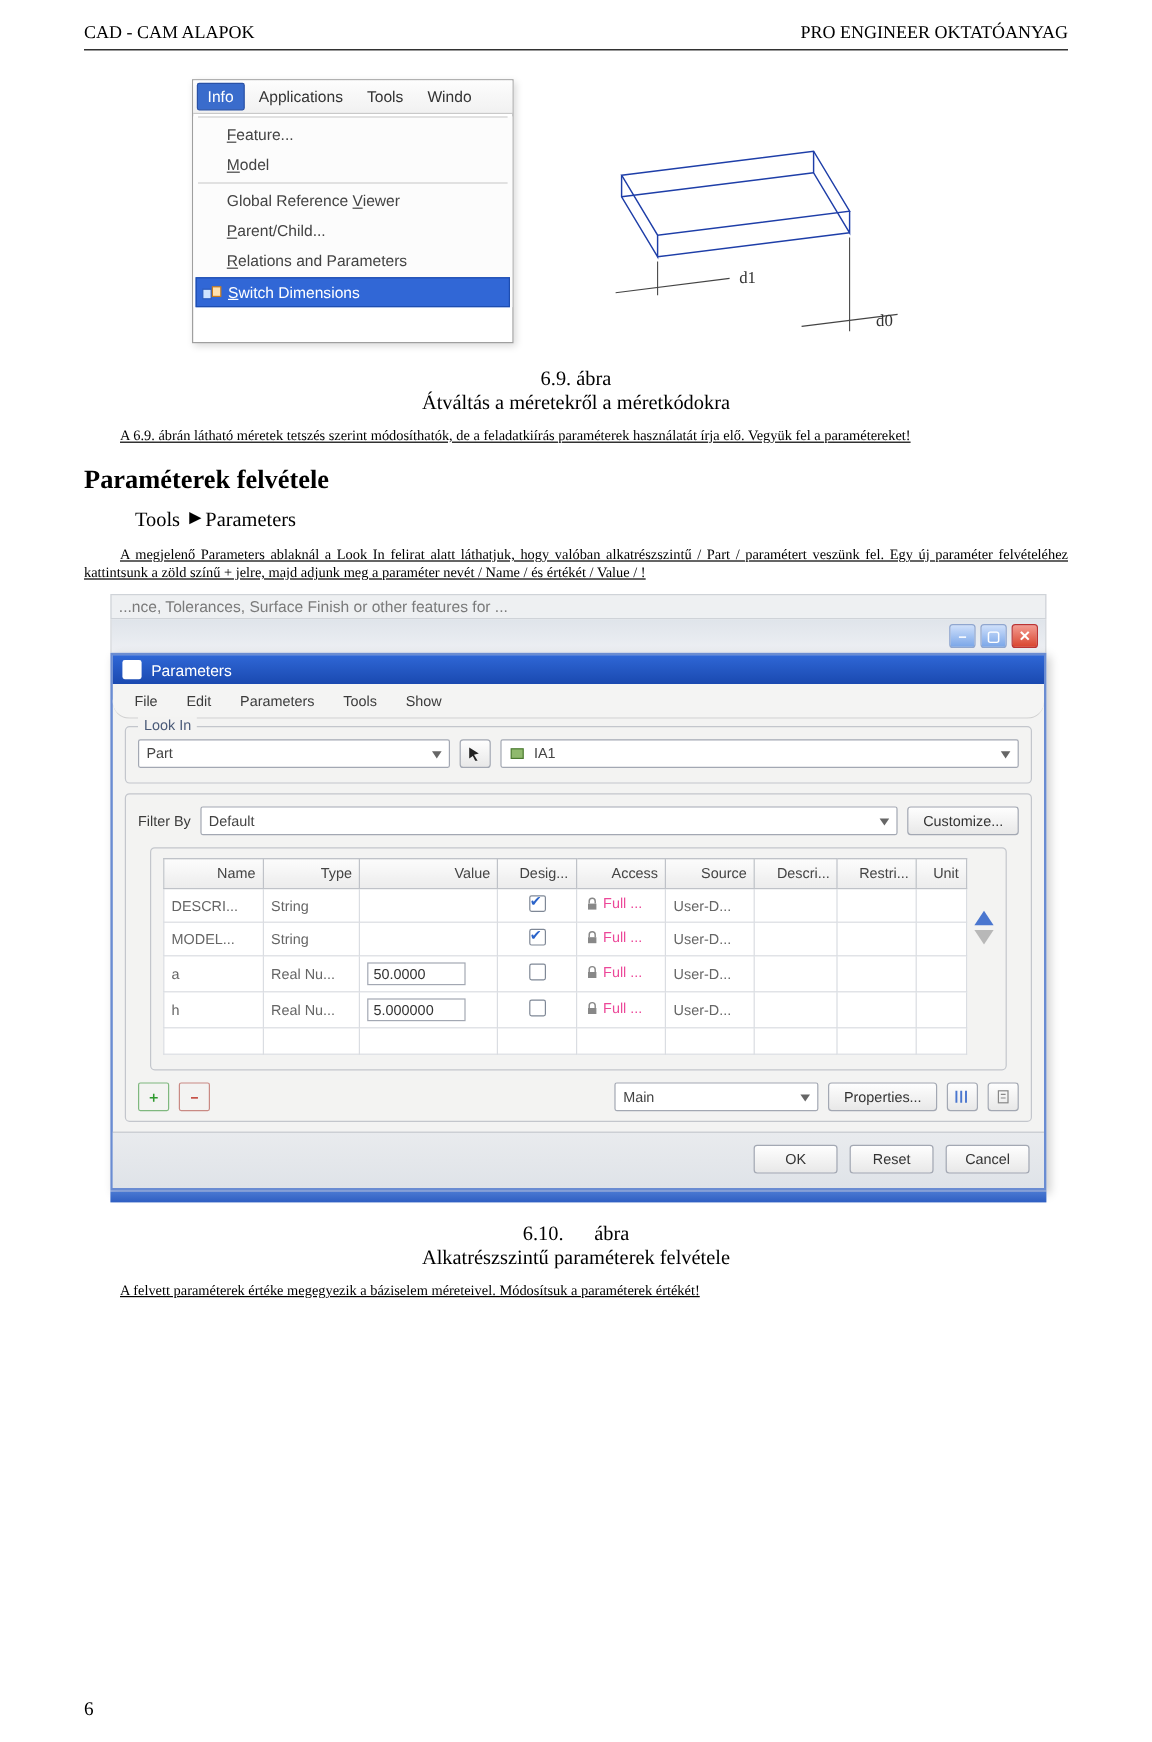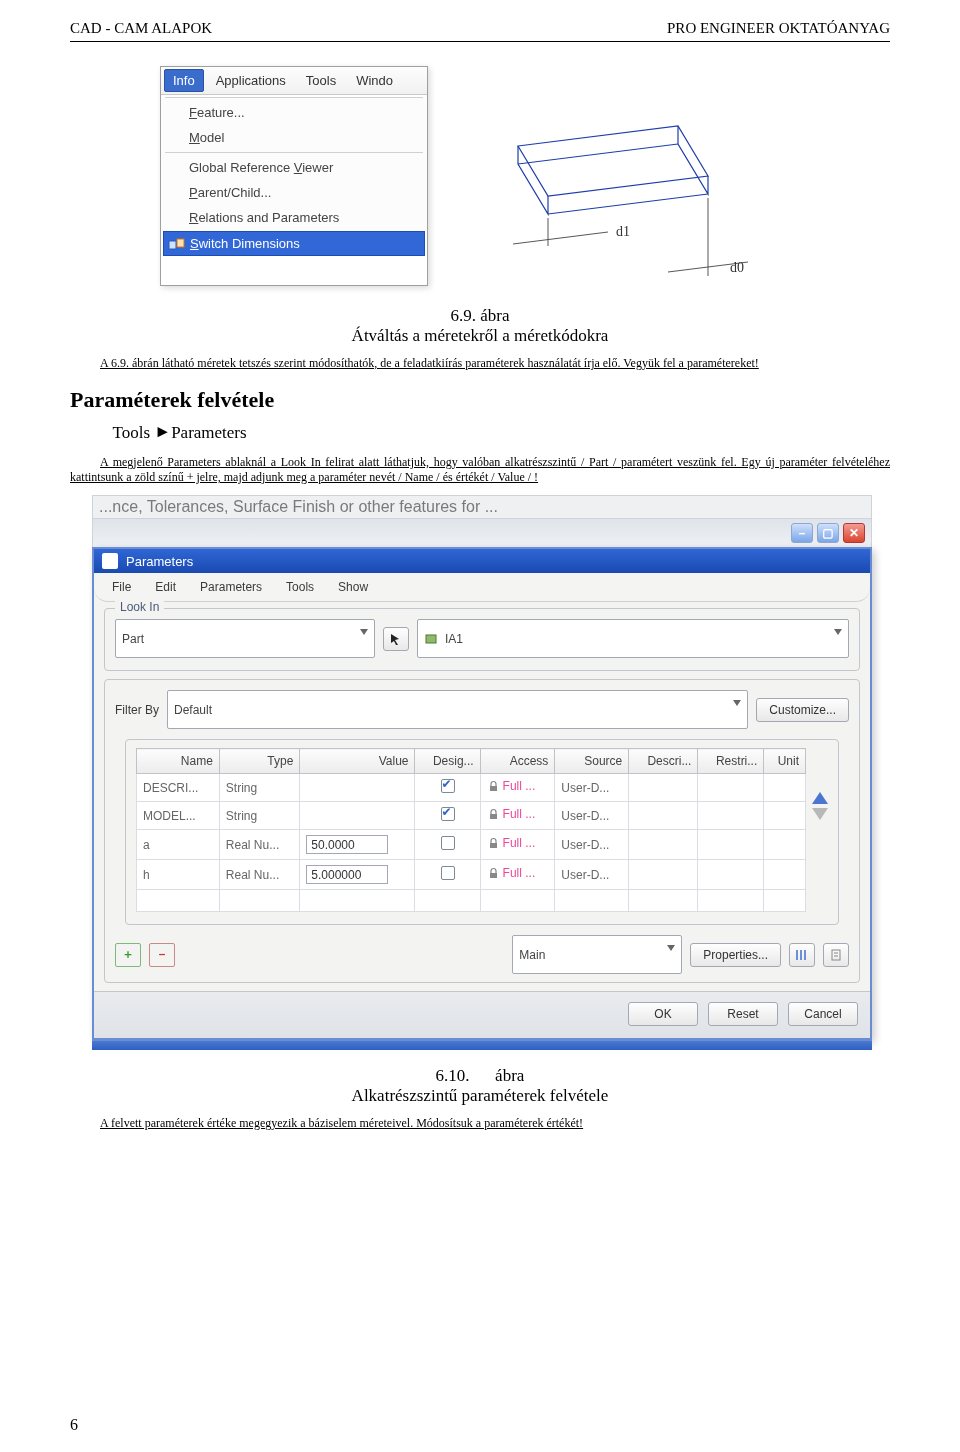--- a/index.html
+++ b/index.html
@@ -107,21 +107,21 @@
   .dlg-wrap {
     margin: 8px 18px 0 22px;
     font-family: Tahoma, Arial, sans-serif;
     font-size: 12px;
     color: #3b3b3b;
   }
   .dlg-topstrip {
     background: #eef0f2;
     border: 1px solid #cfd3d8;
     padding: 2px 6px;
-    font-size: 16px;
+    font-size: 13px;
     color: #7a7a7a;
     white-space: nowrap;
     overflow: hidden;
   }
   .pad-band {
     height: 28px;
     background: linear-gradient(#dfe4ea,#eef0f4);
     display:flex;
     justify-content:flex-end;
     align-items:center;
@@ -165,21 +165,21 @@
     border-radius:4px;
     padding:10px 10px 12px 10px;
     position:relative;
   }
   .fieldset .legend{
     position:absolute;top:-9px;left:10px;background:#f3f3f2;padding:0 5px;color:#4a5a78;font-size:12px;
   }
   .row{display:flex;align-items:center;gap:8px;}
   .combo, .txtbox{
     background:#fff;border:1px solid #a3a8b3;color:#444;
-    height:39px;display:flex;align-items:center;padding:0 6px;
+    height:24px;display:flex;align-items:center;padding:0 6px;
     border-radius:2px;
     position:relative;
   }
   .combo .tri{
     position:absolute;right:6px;top:9px;width:0;height:0;border-left:4px solid transparent;border-right:4px solid transparent;border-top:6px solid #666;
   }
   .btn{
     background:linear-gradient(#fefefe,#e8e8e8);
     border:1px solid #a3a8b3;border-radius:3px;
     height:24px;padding:0 12px;display:flex;align-items:center;color:#333;

